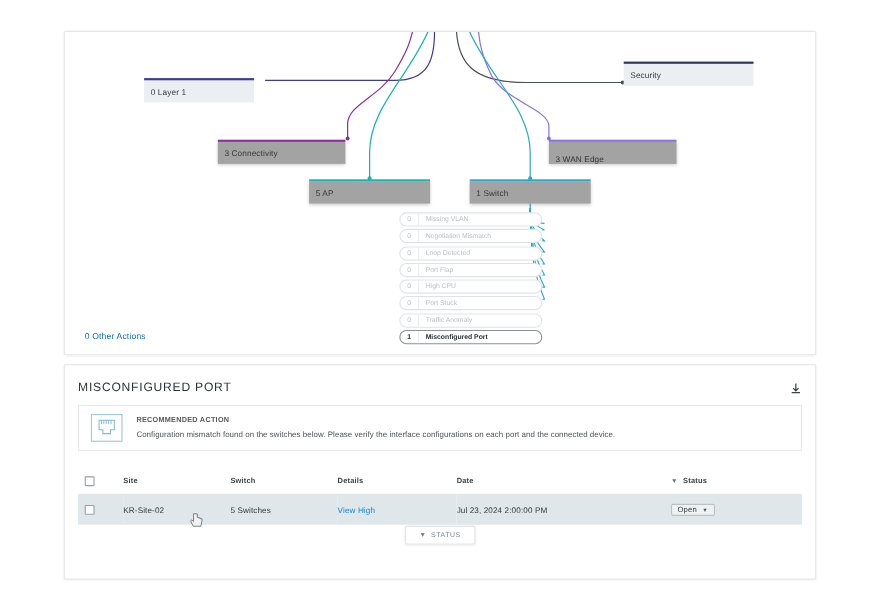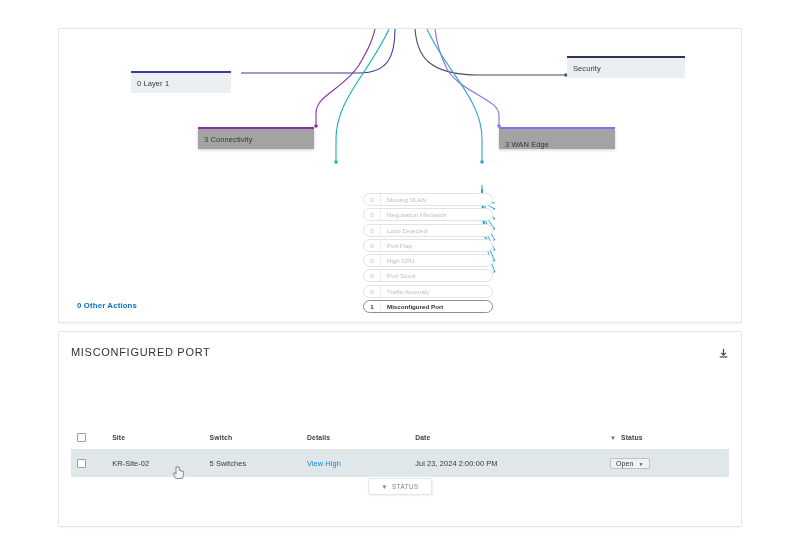--- a/index.html
+++ b/index.html
@@ -123,21 +123,21 @@
     font-weight: 600;
   }
   .leaf.active .cnt { color: #2b3034; }
 
   
   #other-actions {
     position: absolute;
     left: 18px;
     top: 272px;
     font-size: 7.8px;
-    font-weight: bold;
+    font-weight: normal;
     color: #0d6ebf;
     letter-spacing: 0.15px;
   }
 
   
   #detail-title {
     position: absolute;
     left: 12px;
     top: 14px;
     font-size: 11px;
@@ -333,21 +333,29 @@
   <div class="node raised" id="node-connectivity">
     <span class="bar" style="background:#8b2f9e"></span>
     <span>3 Connectivity</span>
   </div>
 
   <div class="node raised" id="node-wanedge">
     <span class="bar" style="background:#8a6fe8"></span>
     <span>3 WAN Edge</span>
   </div>
 
-
+  <div class="node raised" id="node-ap">
+    <span class="bar" style="background:#17b3ae"></span>
+    <span>5 AP</span>
+  </div>
+
+  <div class="node raised" id="node-switch">
+    <span class="bar" style="background:#2aa8c9"></span>
+    <span>1 Switch</span>
+  </div>
 
   <div id="leaf-list">
     <div class="leaf">
       <span class="cnt">0</span>
       <span class="sep"></span>
       <span class="lbl">Missing VLAN</span>
     </div>
     <div class="leaf">
       <span class="cnt">0</span>
       <span class="sep"></span>
@@ -390,20 +398,31 @@
 
 <div class="card" id="detail-card">
 
   <div id="detail-title">MISCONFIGURED PORT</div>
 
   <svg id="download-icon" viewBox="0 0 16 16">
     <path d="M8 1 L8 10 M4.5 7 L8 10.5 L11.5 7" fill="none" stroke="#3f4549" stroke-width="1.7"></path>
     <path d="M2.5 13 L13.5 13" stroke="#3f4549" stroke-width="1.7"></path>
   </svg>
 
+  <div id="action-box">
+    <svg id="rj45-icon" viewBox="0 0 34 30">
+      <rect x="1" y="1" width="32" height="28" fill="none" stroke="#9fc8e3" stroke-width="1.2"></rect>
+      <path d="M9 7 L25 7 L25 17 L21 17 L21 21 L13 21 L13 17 L9 17 Z" fill="none" stroke="#7fb8dd" stroke-width="1.1"></path>
+      <path d="M11.5 7 L11.5 11 M14 7 L14 11 M16.5 7 L16.5 11 M19 7 L19 11 M21.5 7 L21.5 11" stroke="#7fb8dd" stroke-width="1"></path>
+    </svg>
+    <div id="action-text">
+      <div id="action-heading">RECOMMENDED ACTION</div>
+      <div id="action-desc">Configuration mismatch found on the switches below. Please verify the interface configurations on each port and the connected device.</div>
+    </div>
+  </div>
 
   <table id="data-table">
     <thead>
       <tr>
         <th class="col-check">
           <span class="chk"></span>
         </th>
         <th class="col-site">Site</th>
         <th class="col-switch">Switch</th>
         <th class="col-detail">Details</th>

